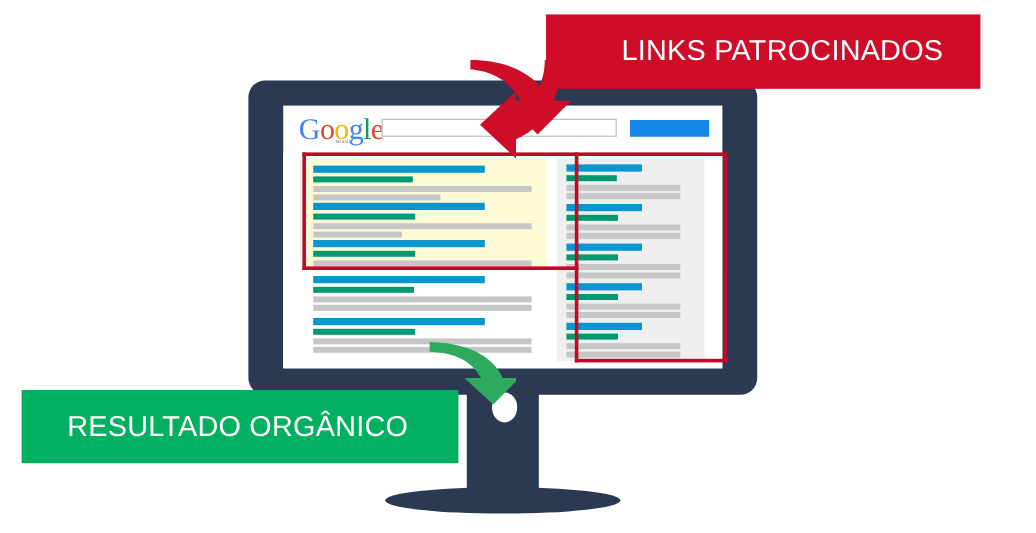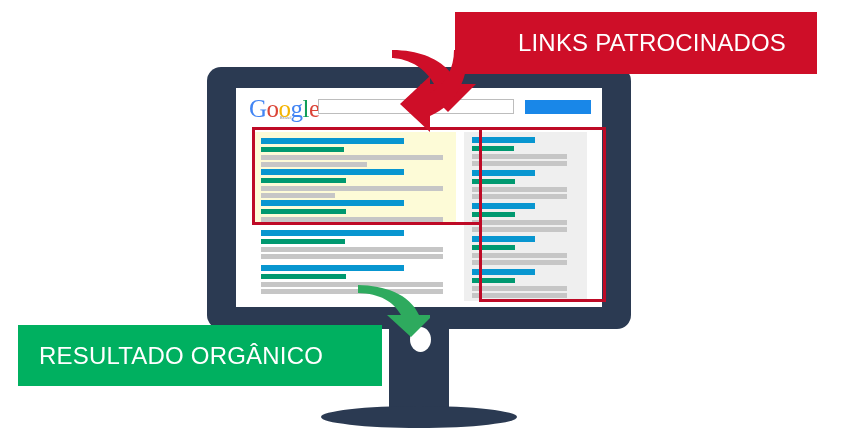--- a/index.html
+++ b/index.html
@@ -218,21 +218,21 @@
   }
   #banner-organic {
     position: absolute;
     left: 18px;
     top: 325px;
     width: 364px;
     height: 61px;
     background: #00B060;
     display: flex;
     align-items: center;
-    padding-left: 21px;
+    padding-left: 38px;
     box-sizing: border-box;
   }
   #banner-organic .label {
     color: #ffffff;
     font-size: 24px;
     font-weight: normal;
     letter-spacing: 0.2px;
     white-space: nowrap;
   }
 

